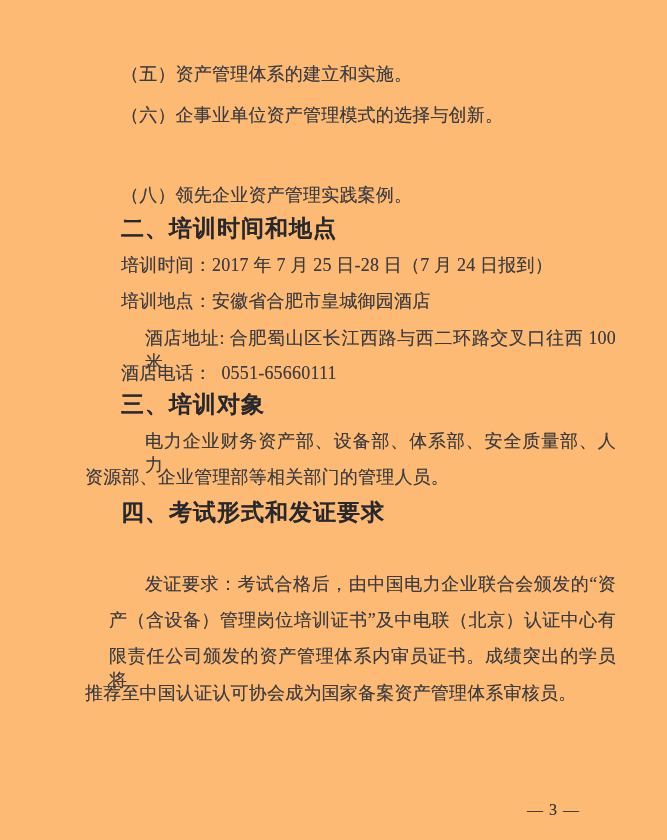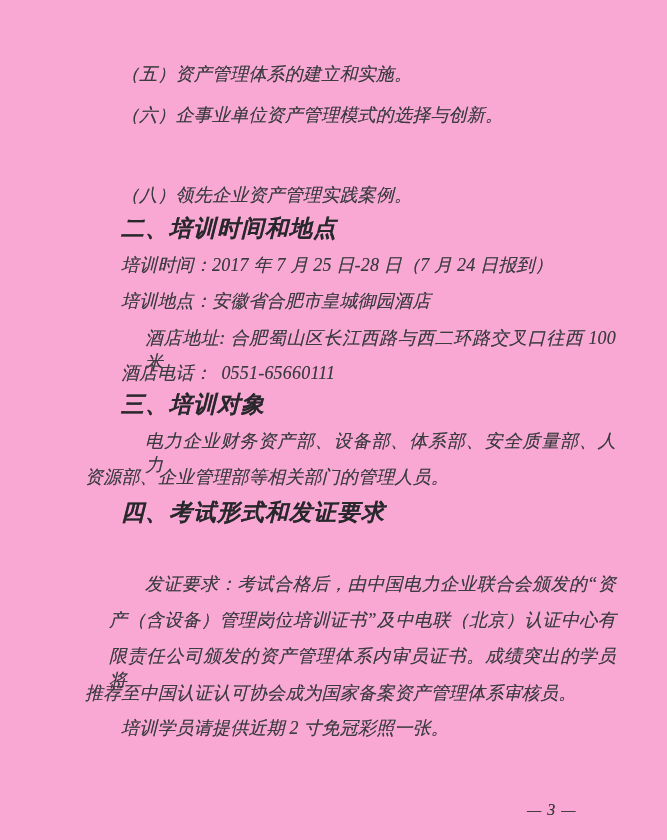--- a/index.html
+++ b/index.html
@@ -4,24 +4,23 @@
 <style>
   html, body {
     margin: 0;
     padding: 0;
     background: #ffffff;
   }
   .page {
     position: relative;
     width: 667px;
     height: 840px;
-    background: #f9a8d4;
+    background: #fdba74;
     overflow: hidden;
     font-family: "Liberation Serif", "DejaVu Serif", serif;
-    font-style: italic;
   }
   .ln {
     position: absolute;
     left: 85px;
     width: 507px;
     box-sizing: border-box;
     font-size: 18px;
     line-height: 24px;
     color: #3b3b40;
     white-space: pre-wrap;
@@ -72,17 +71,16 @@
 
   <div class="ln indent heading" style="top:392px">三、培训对象</div>
   <div class="ln indent justify" style="top:429px">电力企业财务资产部、设备部、体系部、安全质量部、人力</div>
   <div class="ln" style="top:465px">资源部、企业管理部等相关部门的管理人员。</div>
 
   <div class="ln indent heading" style="top:500px">四、考试形式和发证要求</div>
   <div class="ln indent justify" style="top:572px">发证要求：考试合格后，由中国电力企业联合会颁发的“资</div>
   <div class="ln justify" style="top:608px">产（含设备）管理岗位培训证书”及中电联（北京）认证中心有</div>
   <div class="ln justify" style="top:644px">限责任公司颁发的资产管理体系内审员证书。成绩突出的学员将</div>
   <div class="ln" style="top:681px">推荐至中国认证认可协会成为国家备案资产管理体系审核员。</div>
-  <div class="ln indent" style="top:716px">培训学员请提供近期 2 寸免冠彩照一张。</div>
 
   <div class="pageno">— 3 —</div>
 
 </div>
 
 </body></html>

